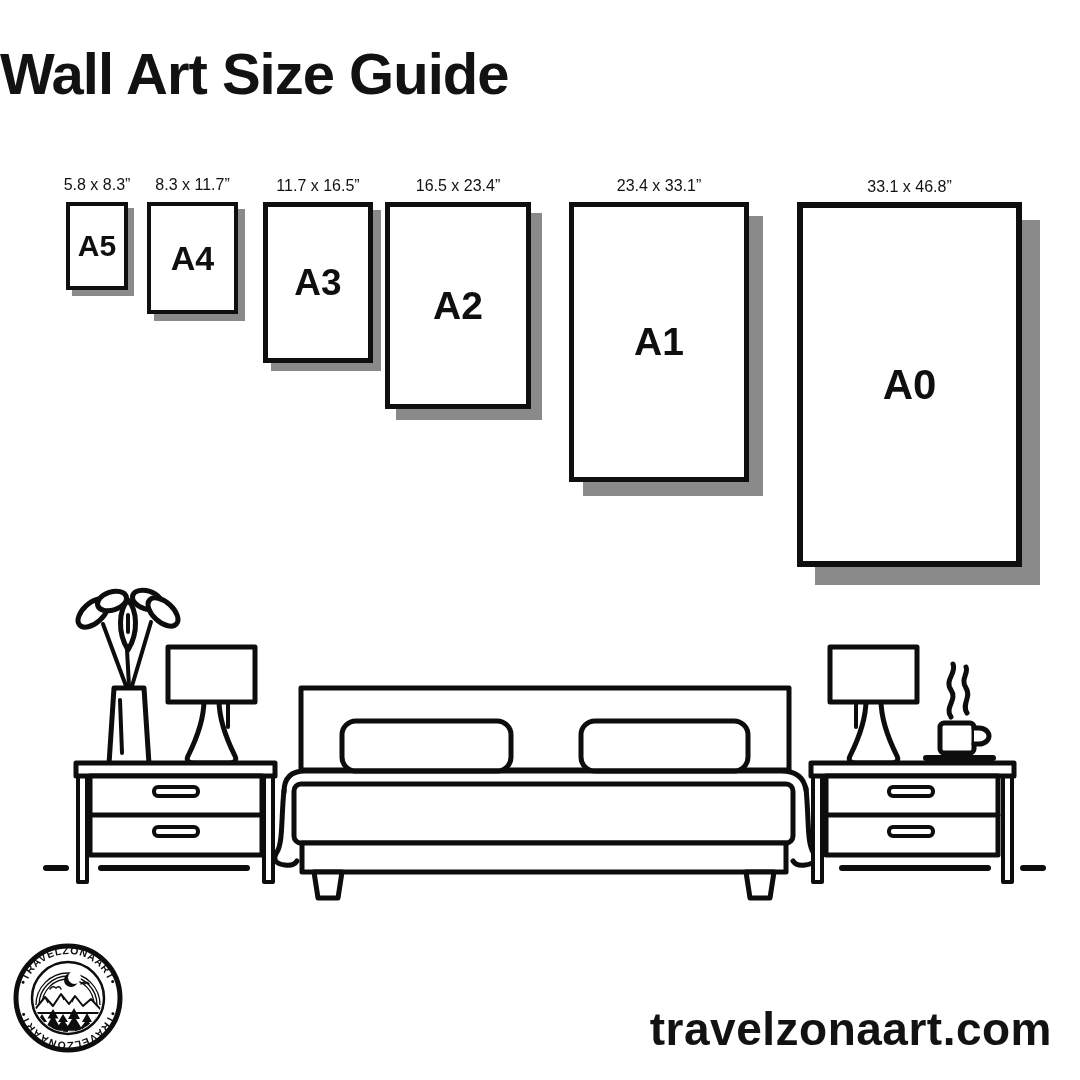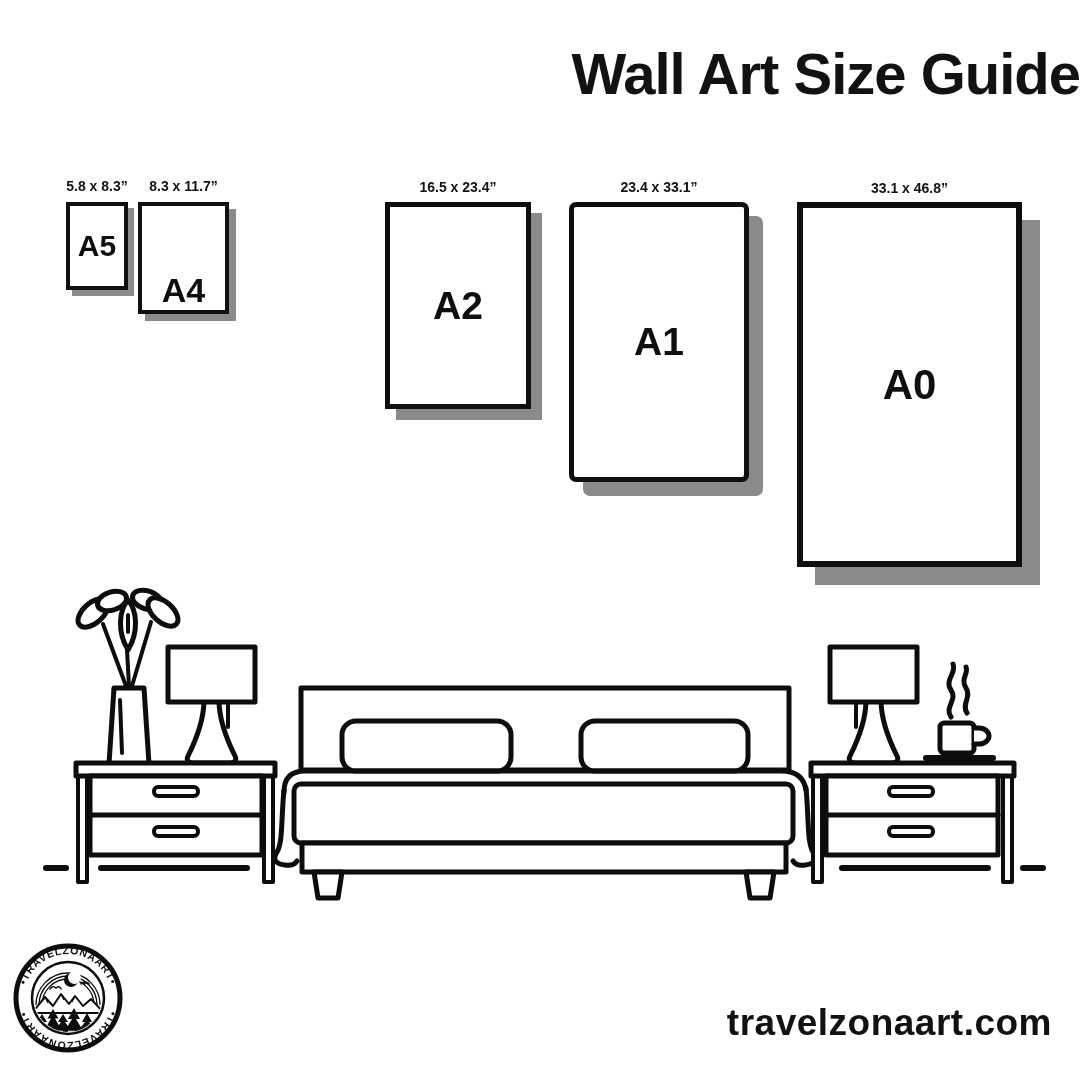--- a/index.html
+++ b/index.html
@@ -1,51 +1,55 @@
 <!DOCTYPE html>
 <html><head>
 <meta charset="utf-8">
 <style>
   html,body{margin:0;padding:0;background:#ffffff;}
   #page{position:relative;width:1080px;height:1080px;background:#ffffff;overflow:hidden;
         font-family:"Liberation Sans",sans-serif;color:#0f0f0f;}
-  .title{position:absolute;left:0;top:40px;width:100%;text-align:right;
+  .title{position:absolute;left:0;top:40px;width:100%;text-align:left;
          font-size:58px;font-weight:bold;letter-spacing:-1px;color:#121212;}
   .frame{position:absolute;box-sizing:border-box;background:#ffffff;border:4px solid #0f0f0f;
          display:flex;align-items:center;justify-content:center;font-weight:bold;color:#0f0f0f;}
   .frame .dims{position:absolute;bottom:calc(100% + 12px);left:50%;transform:translateX(-50%);
-         white-space:nowrap;font-size:14px;font-weight:bold;letter-spacing:0;color:#121212;}
-  .site{position:absolute;right:28px;top:1002px;font-size:37px;font-weight:bold;
+         white-space:nowrap;font-size:16px;font-weight:normal;letter-spacing:0;color:#121212;}
+  .site{position:absolute;right:28px;top:1002px;font-size:46px;font-weight:bold;
         letter-spacing:0.5px;color:#121212;}
   svg .s{fill:#ffffff;stroke:#0d0d0d;stroke-width:5;stroke-linejoin:round;stroke-linecap:round;}
   svg .l{fill:none;stroke:#0d0d0d;stroke-width:5;stroke-linejoin:round;stroke-linecap:round;}
   svg .thin{stroke-width:4;}
   svg .floor{stroke-width:6;}
   svg text{font-family:"Liberation Sans",sans-serif;}
 </style>
 </head>
 <body>
 
 <div id="page">
 
   <div class="title">Wall Art Size Guide</div>
 
   <div class="frame" style="left:66px;top:202px;width:62px;height:88px;border-width:4px;box-shadow:6px 6px 0 #8a8a8a;font-size:30px;">
     <span class="dims">5.8 x 8.3”</span>
     <span>A5</span>
   </div>
-  <div class="frame" style="left:138px;top:202px;width:91px;height:112px;border-width:4px;box-shadow:7px 7px 0 #8a8a8a;font-size:34px;align-items:flex-end;">
+  <div class="frame" style="left:147px;top:202px;width:91px;height:112px;border-width:4px;box-shadow:7px 7px 0 #8a8a8a;font-size:34px;">
     <span class="dims">8.3 x 11.7”</span>
     <span>A4</span>
+  </div>
+  <div class="frame" style="left:263px;top:202px;width:110px;height:161px;border-width:5px;box-shadow:8px 8px 0 #8a8a8a;font-size:37px;">
+    <span class="dims">11.7 x 16.5”</span>
+    <span>A3</span>
   </div>
   <div class="frame" style="left:385px;top:202px;width:146px;height:207px;border-width:5px;box-shadow:11px 11px 0 #8a8a8a;font-size:39px;">
     <span class="dims">16.5 x 23.4”</span>
     <span>A2</span>
   </div>
-  <div class="frame" style="left:569px;top:202px;width:180px;height:280px;border-width:5px;box-shadow:14px 14px 0 #8a8a8a;font-size:39px;border-radius:7px;">
+  <div class="frame" style="left:569px;top:202px;width:180px;height:280px;border-width:5px;box-shadow:14px 14px 0 #8a8a8a;font-size:39px;">
     <span class="dims">23.4 x 33.1”</span>
     <span>A1</span>
   </div>
   <div class="frame" style="left:797px;top:202px;width:225px;height:365px;border-width:6px;box-shadow:18px 18px 0 #8a8a8a;font-size:42px;">
     <span class="dims">33.1 x 46.8”</span>
     <span>A0</span>
   </div>
 
   <svg style="position:absolute;left:0;top:580px;" width="1080" height="330" viewBox="0 580 1080 330">
 

